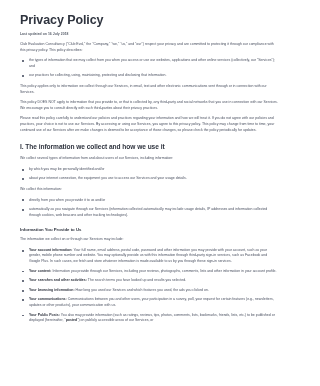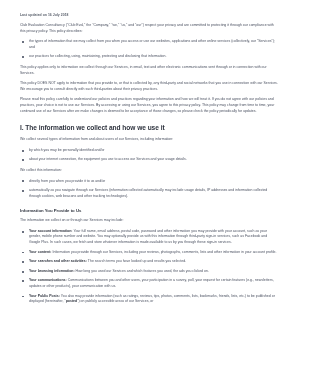--- a/index.html
+++ b/index.html
@@ -92,20 +92,21 @@
   .inline-strong {
     font-weight: bold;
     color: #2f343f;
   }
 </style>
 </head>
 <body>
 
 <div class="page">
 
+  <h1 class="doc-title">Privacy Policy</h1>
 
   <div class="last-updated">Last updated on 16 July 2018</div>
 
   <p class="body-text">Club Evaluation Consultancy ("Club Eval," the "Company," "we," "us," and "our") respect your privacy and are committed to protecting it through our compliance with this privacy policy. This policy describes:</p>
 
   <ul class="bullets">
     <li>the types of information that we may collect from you when you access or use our websites, applications and other online services (collectively, our "Services"); and</li>
     <li>our practices for collecting, using, maintaining, protecting and disclosing that information.</li>
   </ul>
 

